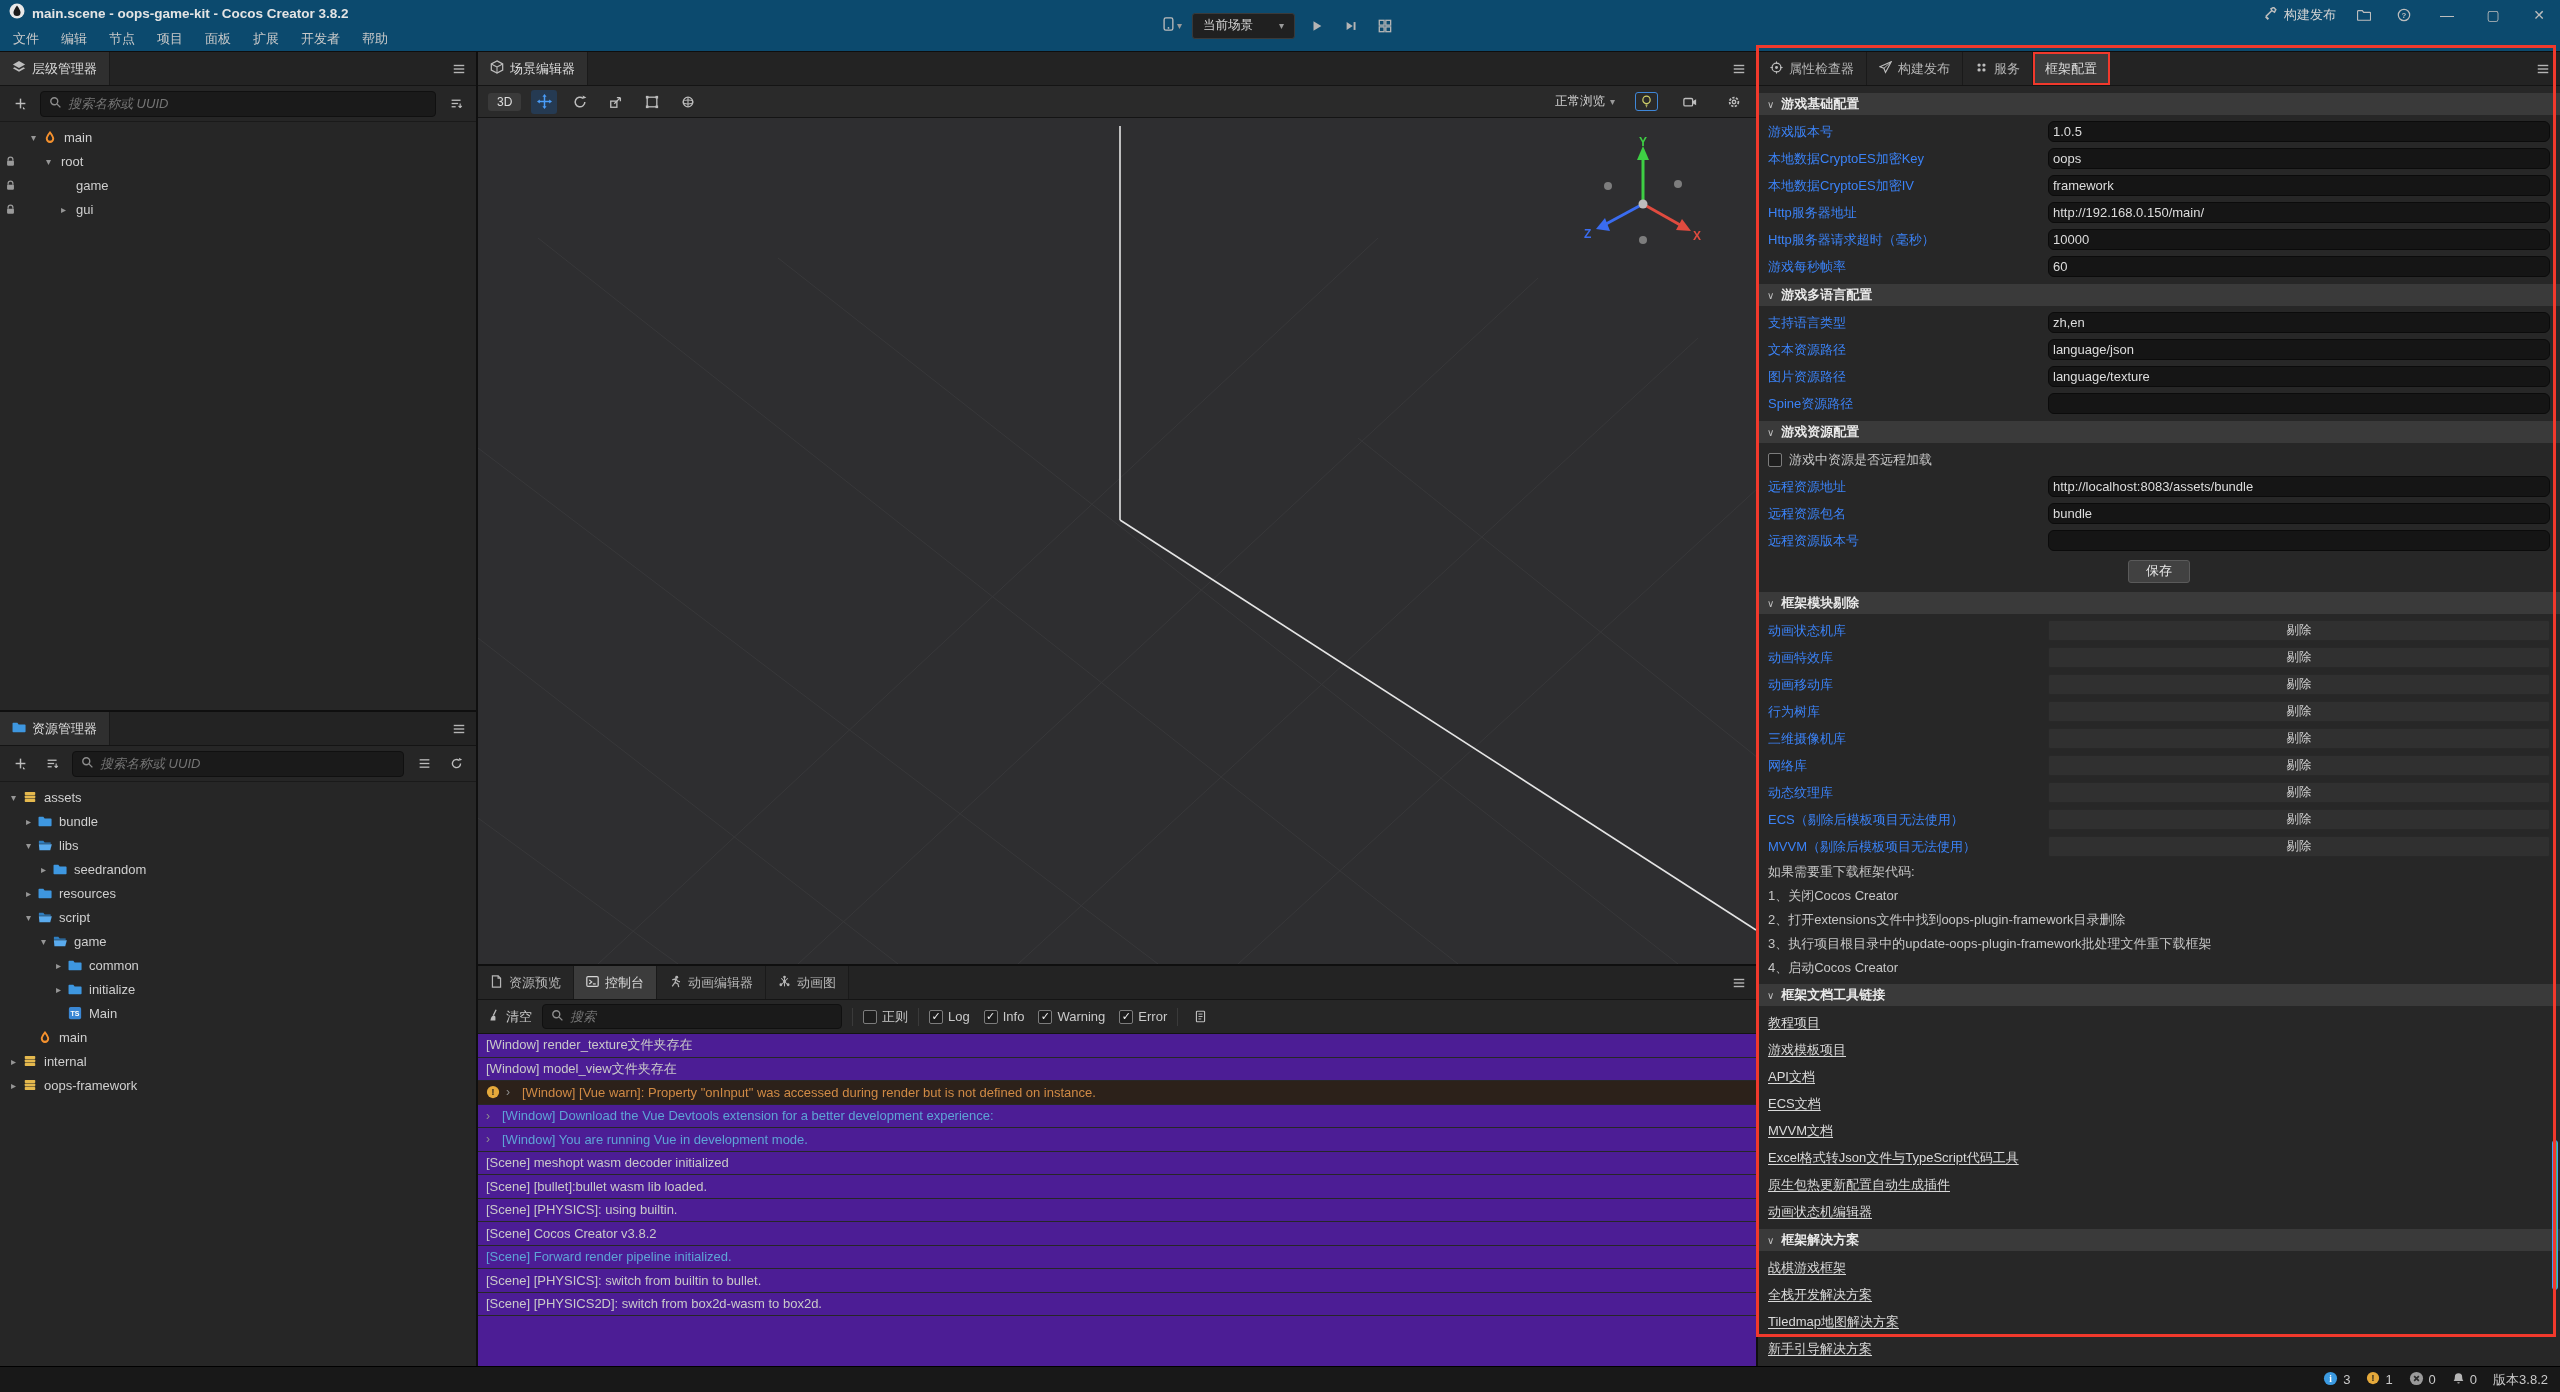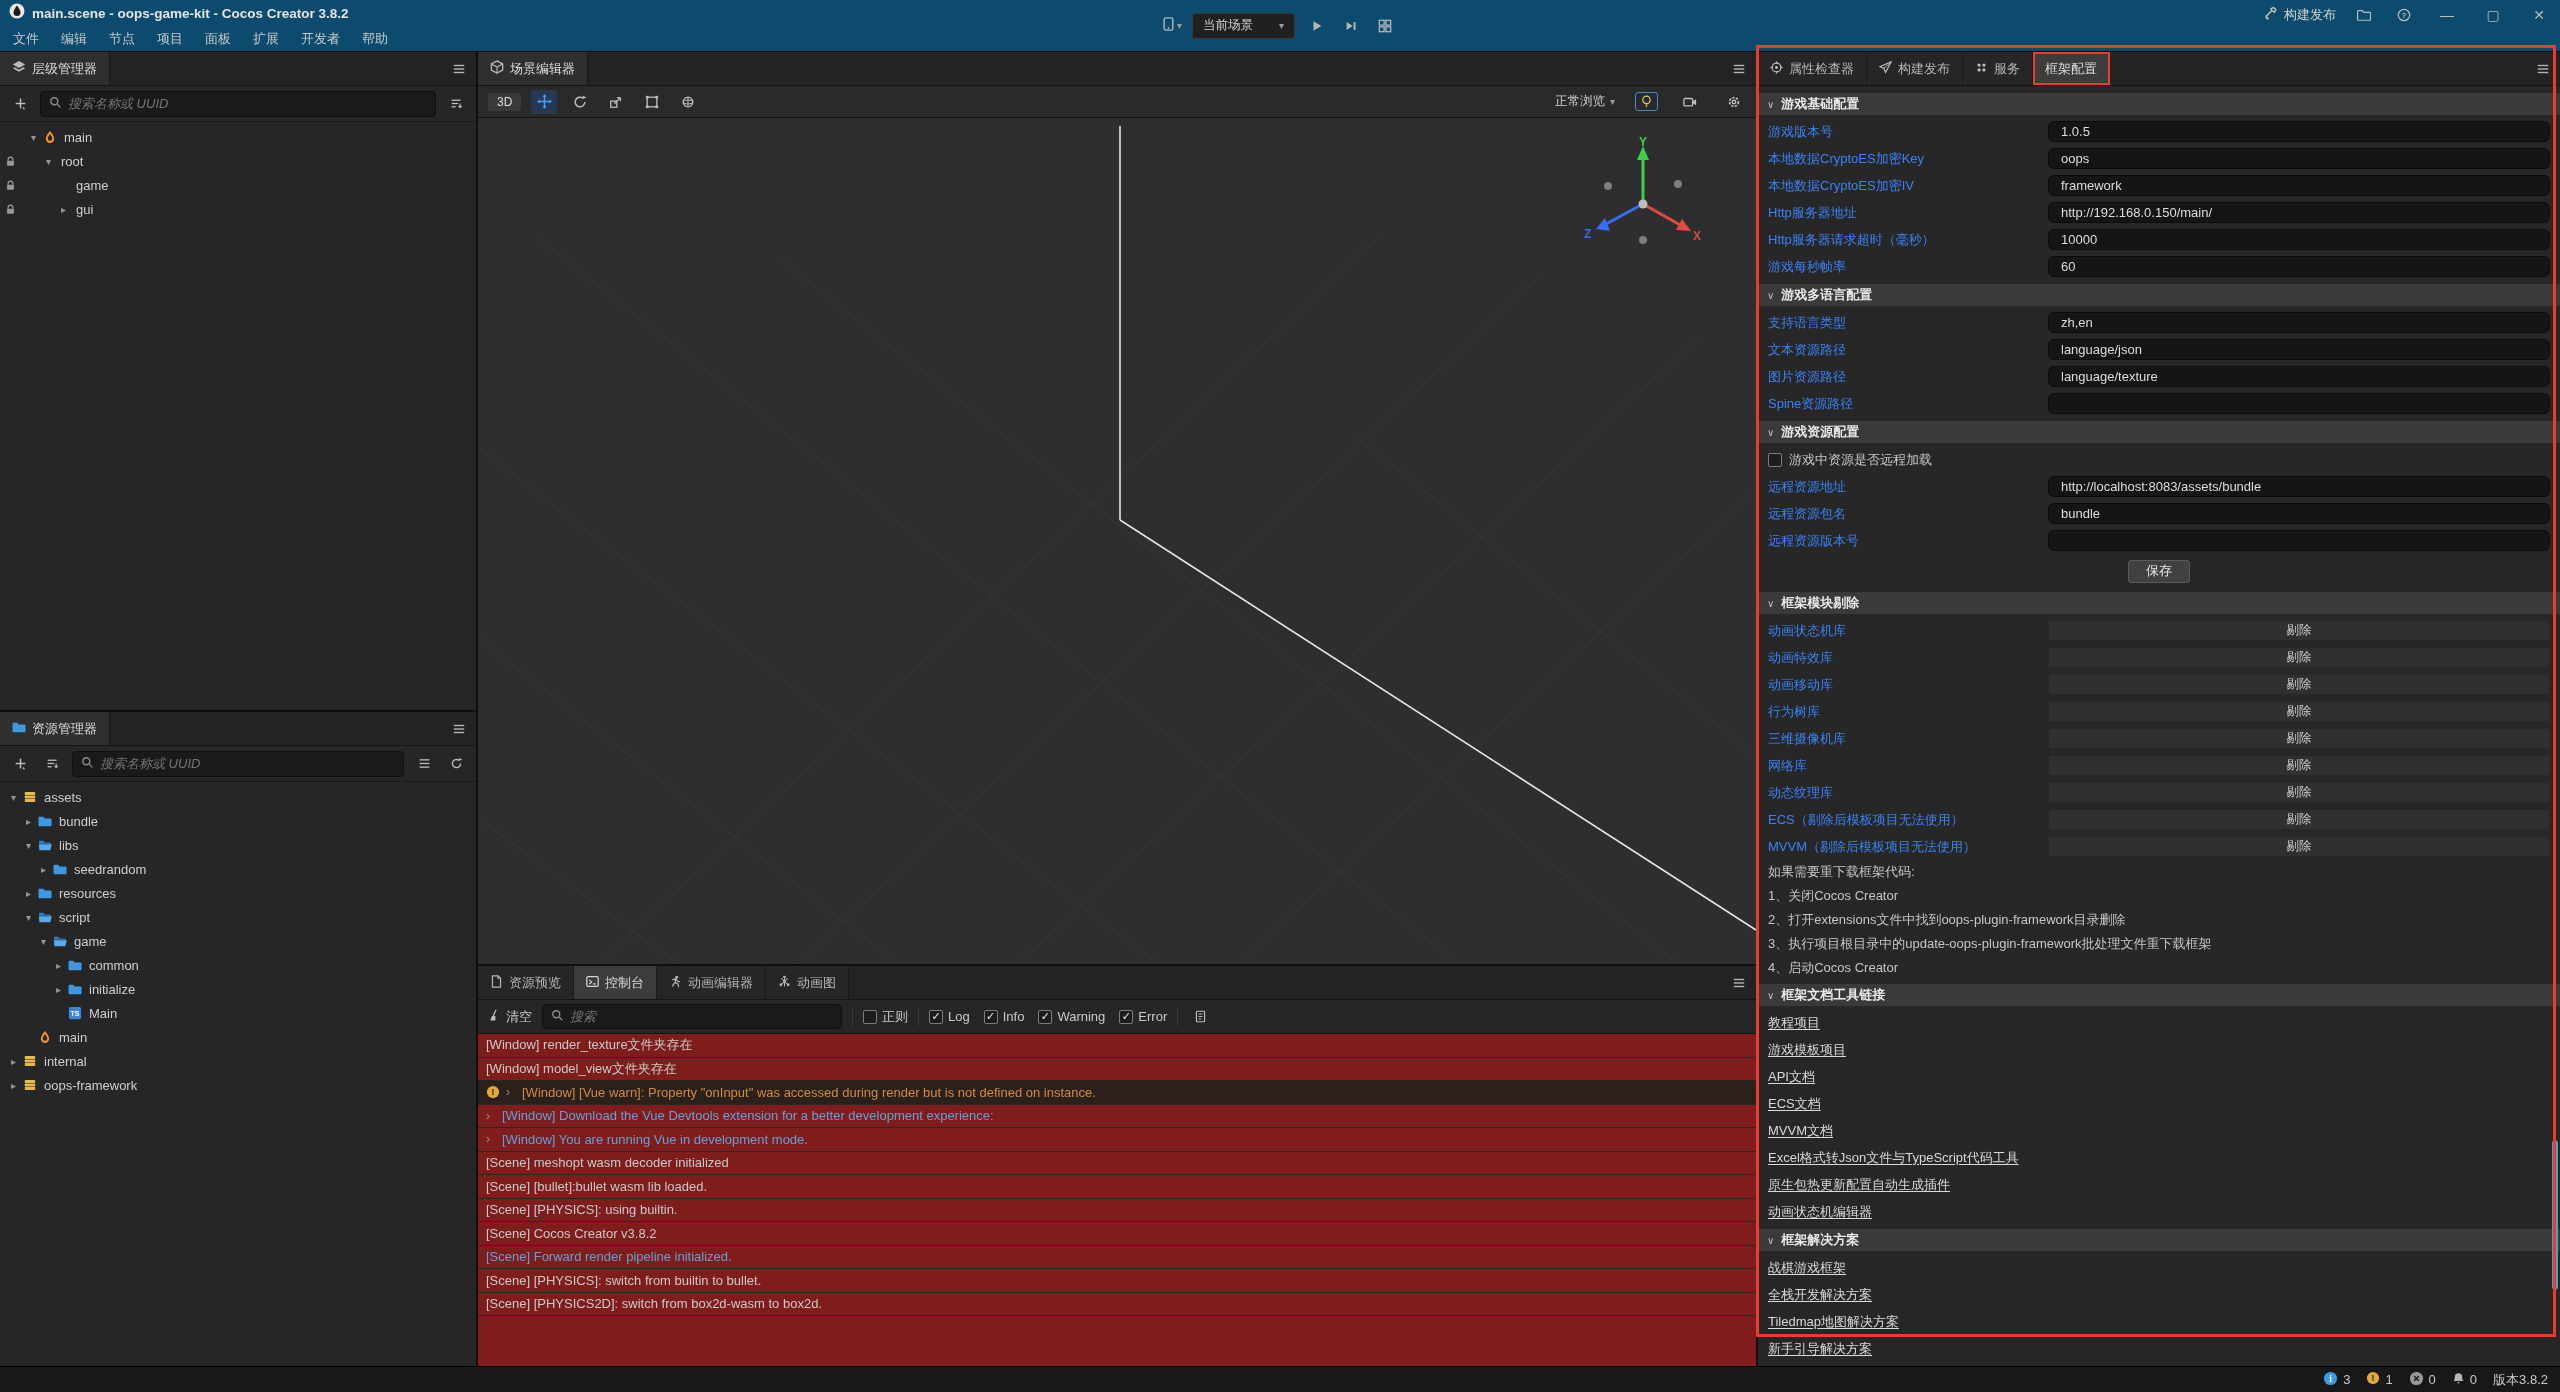--- a/index.html
+++ b/index.html
@@ -73,38 +73,38 @@
   .con-btn { display:flex; align-items:center; gap:5px; color:#c9c9c9; }
   .vsep { width:1px; height:18px; background:#3a3a3a; }
   .con-search { width:300px; height:25px; background:#1a1a1a; border:1px solid #101010; border-radius:4px;
     display:flex; align-items:center; gap:6px; padding:0 8px; }
   .con-search input { flex:1; background:transparent; border:none; outline:none; color:#ddd; font-size:13px; font-family:inherit; }
   .con-search input::placeholder { color:#757575; font-style:italic; }
   .chk { display:flex; align-items:center; gap:5px; color:#c9c9c9; }
   .box { width:14px; height:14px; border:1px solid #7c7c7c; border-radius:2px; background:#1d1d1d;
     display:flex; align-items:center; justify-content:center; color:#f0f0f0; font-size:11px; line-height:1; }
   .box.empty { color:transparent; }
-  .logs { flex:1; background:#7f1d1d; overflow:hidden; display:flex; flex-direction:column; }
+  .logs { flex:1; background:#4c1d95; overflow:hidden; display:flex; flex-direction:column; }
   .log-row { flex:0 0 23.5px; display:flex; align-items:center; gap:6px; padding-left:8px;
     border-bottom:1px solid #272727; font-size:13px; color:#c9c9c9; white-space:nowrap; }
   .log-row.warn { color:#d08a45; background:#2c211a; }
   .log-row.info { color:#5ea3d6; }
   .log-chev { color:#8f8f8f; font-size:12px; width:10px; }
 
   
   .insp-content { flex:1; overflow:hidden; padding-top:3px; background:#272727; position:relative; }
   .sec { height:22px; background:#3a3a3a; margin:4px 0 3px 0; display:flex; align-items:center; gap:7px;
     padding:0 9px; font-size:13px; font-weight:700; color:#e9e9e9; }
   .sec .sarrow { color:#bdbdbd; font-size:10px; font-weight:400; }
   .frow { height:27px; display:flex; align-items:center; }
   .flabel { width:290px; flex:0 0 290px; padding-left:10px; font-size:13px; color:#3b82f6;
     white-space:nowrap; overflow:hidden; }
   .fvalue { flex:1; margin-right:10px; display:flex; }
   .fvalue input { width:100%; height:21px; background:#151515; border:1px solid #0b0b0b; border-radius:6px;
-    color:#dddddd; padding:0 12px; font-size:13px; font-family:inherit; outline:none; }
+    color:#dddddd; padding:0 4px; font-size:13px; font-family:inherit; outline:none; }
   .trim-btn { flex:1; margin-right:10px; height:21px; background:#303030; border:1px solid #282828;
     border-radius:2px; color:#cfcfcf; font-size:12.5px; display:flex; align-items:center; justify-content:center; }
   .crow { height:27px; display:flex; align-items:center; gap:7px; padding-left:10px; font-size:13px; color:#c6c6c6; }
   .btnrow { height:34px; display:flex; align-items:center; justify-content:center; }
   .savebtn { min-width:62px; height:23px; padding:0 14px; background:#414141; border:1px solid #5a5a5a;
     border-radius:3px; color:#e8e8e8; font-size:13px; display:flex; align-items:center; justify-content:center; }
   .note { height:24px; display:flex; align-items:center; padding-left:10px; font-size:13px; color:#c6c6c6; white-space:nowrap; }
   .lrow { height:27px; display:flex; align-items:center; padding-left:10px; }
   .lrow a { color:#d9d9d9; font-size:13px; text-decoration:underline; text-underline-offset:2px; }
   .insp-scroll { position:absolute; right:2px; top:1088px; width:6px; height:150px;

